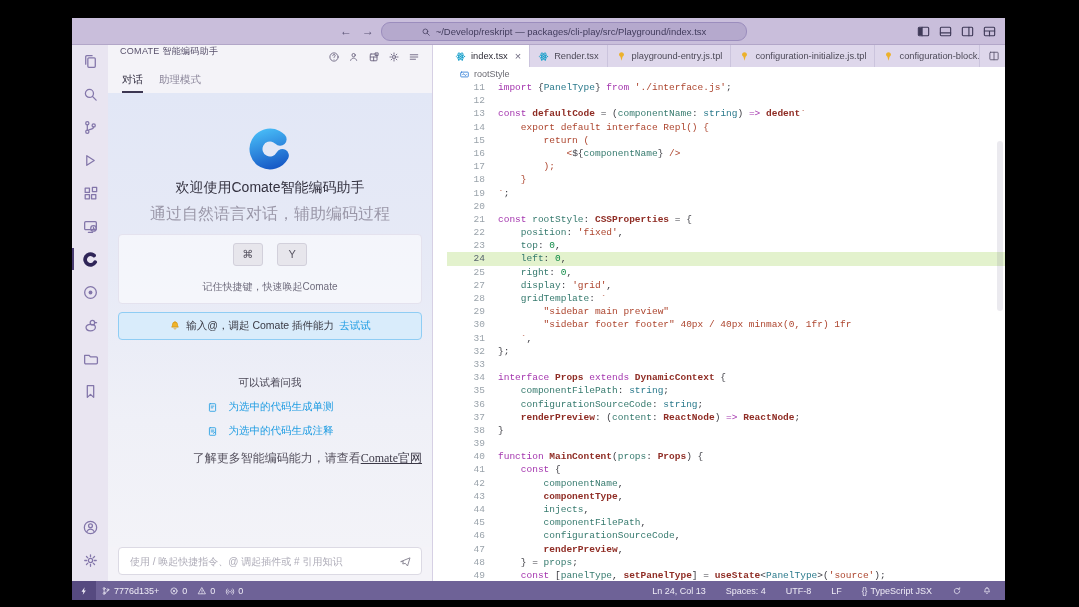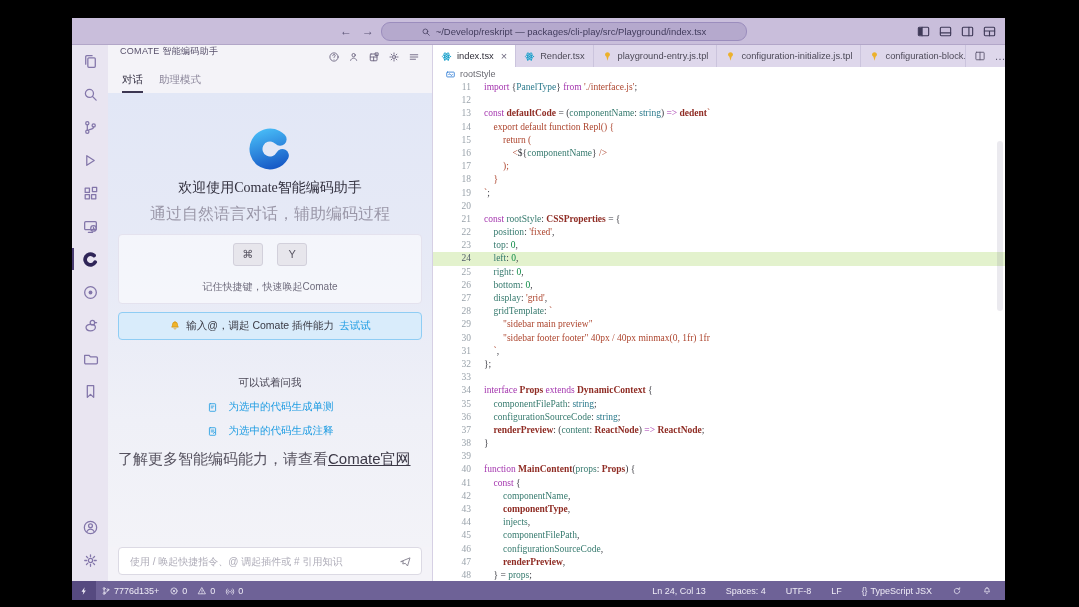--- a/index.html
+++ b/index.html
@@ -29,54 +29,54 @@
   .panel-header{height:24px;flex:none;display:flex;padding:0 12px;}
   .panel-title{font-size:9px;letter-spacing:.3px;color:#57506b;white-space:nowrap;overflow:hidden;}
   .panel-header-icons{margin-left:auto;display:flex;gap:8px;color:#6b6480;}
   .panel-header-icons .ic svg{width:12px;height:12px;}
   .panel-tabs{height:24px;flex:none;display:flex;gap:16px;padding:0 14px;align-items:flex-end;}
   .ptab{font-size:10.5px;color:#8d889c;padding-bottom:4px;border-bottom:2px solid transparent;cursor:pointer;}
   .ptab.active{color:#2f2b3e;border-bottom-color:#3d3752;}
   .panel-body{flex:1;min-height:0;overflow:hidden;padding:0 10px;
               background:linear-gradient(180deg,#e2e7f6 0%,#e7eaf6 40%,#eff0f7 72%,#f3f3f8 100%);}
   .comate-logo{width:44px;height:44px;margin:34px auto 0;}
-  .welcome-title{text-align:center;font-size:14px;font-weight:500;color:#33313f;margin-top:8px;font-family:Liberation Serif, serif;}
+  .welcome-title{text-align:center;font-size:14px;font-weight:500;color:#33313f;margin-top:8px;}
   .welcome-sub{text-align:center;font-size:16px;color:#9a97a8;margin-top:7px;}
   .shortcut-card{margin-top:9px;background:rgba(255,255,255,.55);border:1px solid #e4e2ee;border-radius:4px;padding:8px 0 9px;text-align:center;}
   .keycap{display:inline-block;min-width:24px;height:21px;line-height:21px;background:#e7e6ec;border:1px solid #d2d0db;border-radius:3px;
           font-size:11px;color:#5a5764;margin:0 5px;padding:0 2px;}
   .shortcut-text{font-size:10px;color:#6f6c7d;margin-top:14px;}
   .banner{margin-top:8px;background:#d9ecfb;border:1px solid #8fcdf4;border-radius:4px;height:26px;display:flex;align-items:center;
           justify-content:center;font-size:10.5px;color:#3a3a44;gap:5px;cursor:pointer;}
   .banner .ic svg{width:12px;height:12px;}
   .banner-link{color:#1e9ce2;}
   .ask-heading{text-align:center;font-size:10.5px;color:#4a4756;margin-top:36px;}
   .suggest-item{display:flex;justify-content:center;align-items:center;gap:11px;margin-top:10px;font-size:10.5px;color:#1e9ce2;cursor:pointer;text-align:center;}
   .suggest-item .ic svg{width:11px;height:11px;}
-  .more-line{text-align:left;font-size:15px;color:#56525f;margin-top:12px;}
+  .more-line{text-align:right;font-size:12px;color:#56525f;margin-top:12px;font-family:Liberation Serif, serif;}
   .more-link{color:#3c3947;text-decoration:underline;cursor:pointer;}
   .input-bar{flex:none;height:30px;padding:0 10px 4px;display:flex;align-items:flex-start;}
   .chat-input{flex:1;height:26px;background:#fff;border:1px solid #dcdae4;border-radius:4px;display:flex;align-items:center;padding:0 9px;gap:6px;}
   .chat-input input{flex:1;border:none;outline:none;font-size:10px;color:#44414e;background:transparent;font-family:"Liberation Sans",sans-serif;}
   .chat-input input::placeholder{color:#aeacb8;}
   .chat-input .ic svg{width:13px;height:13px;color:#8a8794;}
   
-  .editor{flex:1;min-width:0;display:flex;flex-direction:column;background:#fff;}
+  .editor{flex:1;min-width:0;display:flex;flex-direction:column;background:#fff;padding-left:14px;}
   .tabbar{height:22px;flex:none;background:#ded7eb;display:flex;align-items:stretch;font-size:9.3px;color:#4d4a58;min-width:0;overflow:hidden;}
   .tab{display:flex;align-items:center;gap:5px;padding:0 8px;border-right:1px solid #cbc4dd;white-space:nowrap;cursor:pointer;flex:none;}
   .tab .ic svg{width:11px;height:11px;}
   .tab.active{background:#fff;color:#2f2d38;}
   .tab .close{color:#6f6a80;font-size:11px;margin-left:2px;}
   .tab.clip{max-width:88px;overflow:hidden;}
   .tab-actions{margin-left:auto;display:flex;align-items:center;gap:8px;padding:0 8px;color:#5d5870;flex:none;}
   .tab-actions .ic svg{width:12px;height:12px;}
   .tab-actions .dots{font-size:11px;letter-spacing:1px;}
   .breadcrumb{height:14px;flex:none;display:flex;align-items:center;gap:4px;padding-left:12px;font-size:9px;color:#6a6a72;background:#fff;}
   .breadcrumb .ic svg{width:11px;height:11px;color:#2a7ad4;}
-  .code{flex:1;min-height:0;overflow:hidden;position:relative;font-family:Liberation Serif, serif;
+  .code{flex:1;min-height:0;overflow:hidden;position:relative;font-family:Liberation Mono, monospace;
         font-size:9.5px;line-height:13.2px;}
   .row{display:flex;white-space:pre;height:13.2px;}
   .row.hl{background:#e3f2cd;}
   .gutter{width:38px;flex:none;text-align:right;color:#9aa3ab;user-select:none;}
   .row.hl .gutter{color:#55626c;}
   .ltext{padding-left:13px;}
   .tk-kw{color:#a435ae;}
   .tk-id{color:#367a6e;}
   .tk-ty{color:#2b7a8c;}
   .tk-tyb{color:#8f2c24;font-weight:bold;}
@@ -413,33 +413,32 @@
                 <path d="M5.3 8.2c.8-1.6 1.8-1.6 2.7 0 .9 1.6 1.9 1.6 2.7 0"></path>
               </svg>
             </span>
           <span>rootStyle</span>
         </div>
         <div class="code" id="code-area">
           <div class="scroll-thumb"></div>
         <div class="row"><span class="gutter">11</span><span class="ltext"><span class="tk-kw">import </span><span class="tk-pu">{</span><span class="tk-ty">PanelType</span><span class="tk-pu">} </span><span class="tk-kw">from </span><span class="tk-st">'./interface.js'</span><span class="tk-pu">;</span></span></div>
             <div class="row"><span class="gutter">12</span><span class="ltext"></span></div>
             <div class="row"><span class="gutter">13</span><span class="ltext"><span class="tk-kw">const </span><span class="tk-tyb">defaultCode</span><span class="tk-pu"> = (</span><span class="tk-id">componentName</span><span class="tk-pu">: </span><span class="tk-ty">string</span><span class="tk-pu">) </span><span class="tk-kw">=&gt; </span><span class="tk-tyb">dedent</span><span class="tk-st">`</span></span></div>
-            <div class="row"><span class="gutter">14</span><span class="ltext"><span class="tk-st">    export default function Repl() {</span></span></div>
+            <div class="row"><span class="gutter">14</span><span class="ltext"><span class="tk-st">    export default interface Repl() {</span></span></div>
             <div class="row"><span class="gutter">15</span><span class="ltext"><span class="tk-st">        return (</span></span></div>
             <div class="row"><span class="gutter">16</span><span class="ltext"><span class="tk-st">            &lt;</span><span class="tk-pu">${</span><span class="tk-id">componentName</span><span class="tk-pu">}</span><span class="tk-st"> /&gt;</span></span></div>
             <div class="row"><span class="gutter">17</span><span class="ltext"><span class="tk-st">        );</span></span></div>
             <div class="row"><span class="gutter">18</span><span class="ltext"><span class="tk-st">    }</span></span></div>
             <div class="row"><span class="gutter">19</span><span class="ltext"><span class="tk-st">`</span><span class="tk-pu">;</span></span></div>
             <div class="row"><span class="gutter">20</span><span class="ltext"></span></div>
             <div class="row"><span class="gutter">21</span><span class="ltext"><span class="tk-kw">const </span><span class="tk-id">rootStyle</span><span class="tk-pu">: </span><span class="tk-tyb">CSSProperties</span><span class="tk-pu"> = {</span></span></div>
             <div class="row"><span class="gutter">22</span><span class="ltext"><span class="tk-id">    position</span><span class="tk-pu">: </span><span class="tk-st">'fixed'</span><span class="tk-pu">,</span></span></div>
             <div class="row"><span class="gutter">23</span><span class="ltext"><span class="tk-id">    top</span><span class="tk-pu">: </span><span class="tk-nu">0</span><span class="tk-pu">,</span></span></div>
             <div class="row hl"><span class="gutter">24</span><span class="ltext"><span class="tk-id">    left</span><span class="tk-pu">: </span><span class="tk-nu">0</span><span class="tk-pu">,</span></span></div>
             <div class="row"><span class="gutter">25</span><span class="ltext"><span class="tk-id">    right</span><span class="tk-pu">: </span><span class="tk-nu">0</span><span class="tk-pu">,</span></span></div>
-            <div class="row"><span class="gutter">26</span><span class="ltext"><span class="tk-id">    bottom</span><span class="tk-pu">: </span><span class="tk-nu">0</span><span class="tk-pu">,</span></span></div>
             <div class="row"><span class="gutter">27</span><span class="ltext"><span class="tk-id">    display</span><span class="tk-pu">: </span><span class="tk-st">'grid'</span><span class="tk-pu">,</span></span></div>
             <div class="row"><span class="gutter">28</span><span class="ltext"><span class="tk-id">    gridTemplate</span><span class="tk-pu">: </span><span class="tk-st">`</span></span></div>
             <div class="row"><span class="gutter">29</span><span class="ltext"><span class="tk-st">        "sidebar main preview"</span></span></div>
             <div class="row"><span class="gutter">30</span><span class="ltext"><span class="tk-st">        "sidebar footer footer" 40px / 40px minmax(0, 1fr) 1fr</span></span></div>
             <div class="row"><span class="gutter">31</span><span class="ltext"><span class="tk-st">    `</span><span class="tk-pu">,</span></span></div>
             <div class="row"><span class="gutter">32</span><span class="ltext"><span class="tk-pu">};</span></span></div>
             <div class="row"><span class="gutter">33</span><span class="ltext"></span></div>
             <div class="row"><span class="gutter">34</span><span class="ltext"><span class="tk-kw">interface </span><span class="tk-tyb">Props</span><span class="tk-kw"> extends </span><span class="tk-tyb">DynamicContext</span><span class="tk-pu"> {</span></span></div>
             <div class="row"><span class="gutter">35</span><span class="ltext"><span class="tk-id">    componentFilePath</span><span class="tk-pu">: </span><span class="tk-ty">string</span><span class="tk-pu">;</span></span></div>
             <div class="row"><span class="gutter">36</span><span class="ltext"><span class="tk-id">    configurationSourceCode</span><span class="tk-pu">: </span><span class="tk-ty">string</span><span class="tk-pu">;</span></span></div>

